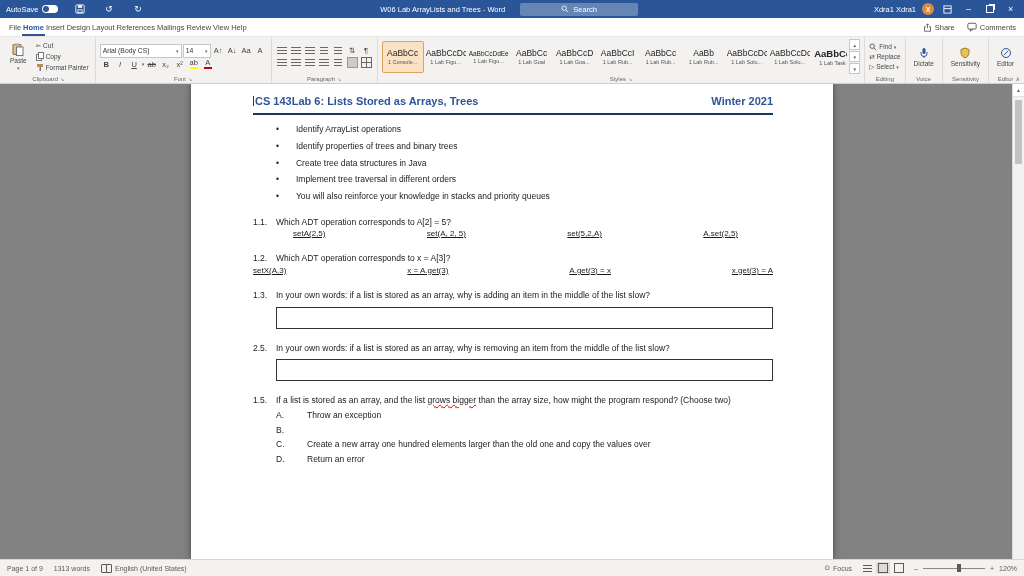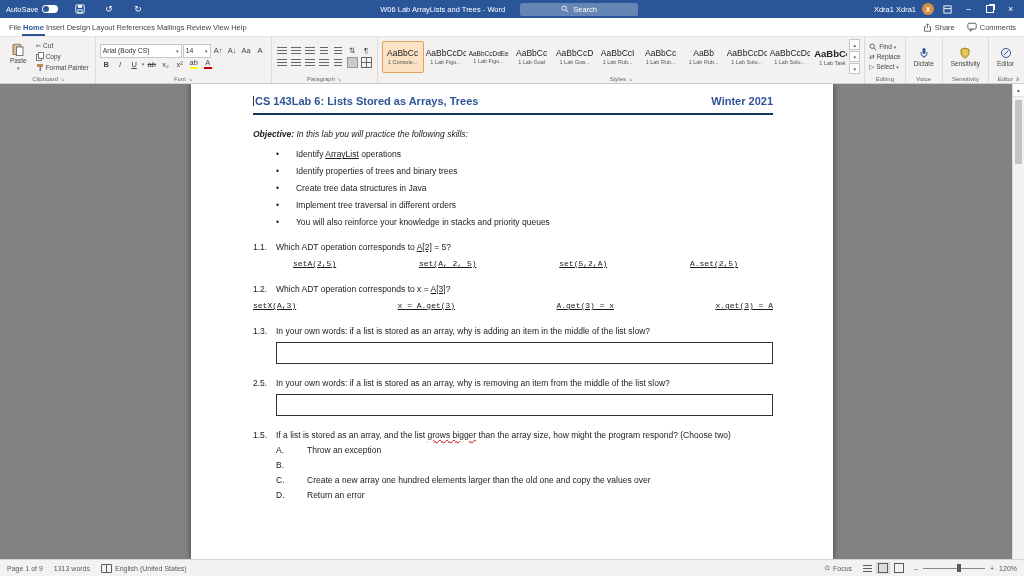--- a/index.html
+++ b/index.html
@@ -65,26 +65,26 @@
   
   .docarea{flex:1;position:relative;overflow:hidden;display:flex;justify-content:center}
   .page{width:520px;background:#fff;box-shadow:0 0 6px rgba(0,0,0,.5);padding:10px 60px 30px 62px;font-size:8.5px;line-height:1.45;color:#1b1b1b}
   .dochdr{display:flex;align-items:baseline;color:#2f5496;font-weight:bold;font-size:11px;border-bottom:2px solid #17365d;padding-bottom:3px}
   .cursor{display:inline-block;width:1px;height:10px;background:#333;margin-right:1px;position:relative;top:1px}
   .hdr-title{flex:1;text-align:left}
   .objective{margin-top:13px;font-style:italic}
   .objective .olabel{font-weight:bold}
   .bullets{margin-top:8px}
   .bullet{display:flex;gap:17px;padding-left:23px;margin-top:4.5px}
-  .u{text-decoration:underline;text-underline-offset:1px}
+  .u{text-underline-offset:1px}
   .taskhdr{margin-top:20px;font-weight:bold;font-size:9.5px;color:#111}
   .q{display:flex;margin-top:13px}
   .qnum{width:23px;flex:none}
   .qtext{flex:1}
-  .optrow{display:flex;justify-content:space-between;margin-top:5px;font-family:Liberation Mono, monospace;font-size:8px}
+  .optrow{display:flex;justify-content:space-between;font-family:Liberation Sans, sans-serif;font-size:8px}
   .optrow.ind40{margin-left:40px;margin-right:35px}
   .opt{text-decoration:underline;text-underline-offset:1px}
   .answerbox{margin-left:23px;margin-top:5px;height:20px;border:1px solid #333;background:#fff}
   .choices{margin-left:23px;margin-top:2px}
   .choice{display:flex;margin-top:2.5px}
   .chletter{width:31px;flex:none}
   .wavy{text-decoration:underline wavy #c00;text-decoration-thickness:1px}
   .vscroll{position:absolute;top:0;right:0;bottom:0;width:11px;background:#f3f2f1;border-left:1px solid #dcdbda;display:flex;flex-direction:column;align-items:center}
   .vs-up{width:11px;height:12px;background:#fff;display:flex;align-items:center;justify-content:center;font-size:5px;color:#666;border-bottom:1px solid #e4e3e2}
   .vs-thumb{width:7px;height:64px;background:#c4c2c0;margin-top:3px;border-radius:1px}
@@ -472,23 +472,20 @@
 
   <div class="docarea">
     <div class="page">
 
       <div class="dochdr">
         <span><span class="cursor"></span><span>CS 143</span></span>
         <span class="hdr-title">Lab 6: Lists Stored as Arrays, Trees</span>
         <span>Winter 2021</span>
       </div>
 
-      <div class="objective">
-        <span class="olabel">Objective:</span><span> In this lab you will practice the following skills:</span>
-      </div>
 
       <div class="bullets">
 
           <div class="bullet">
             <span>•</span>
             <span><span>Identify </span><span class="u">ArrayList</span><span> operations</span><span></span></span>
           </div>
 
           <div class="bullet">
             <span>•</span>

